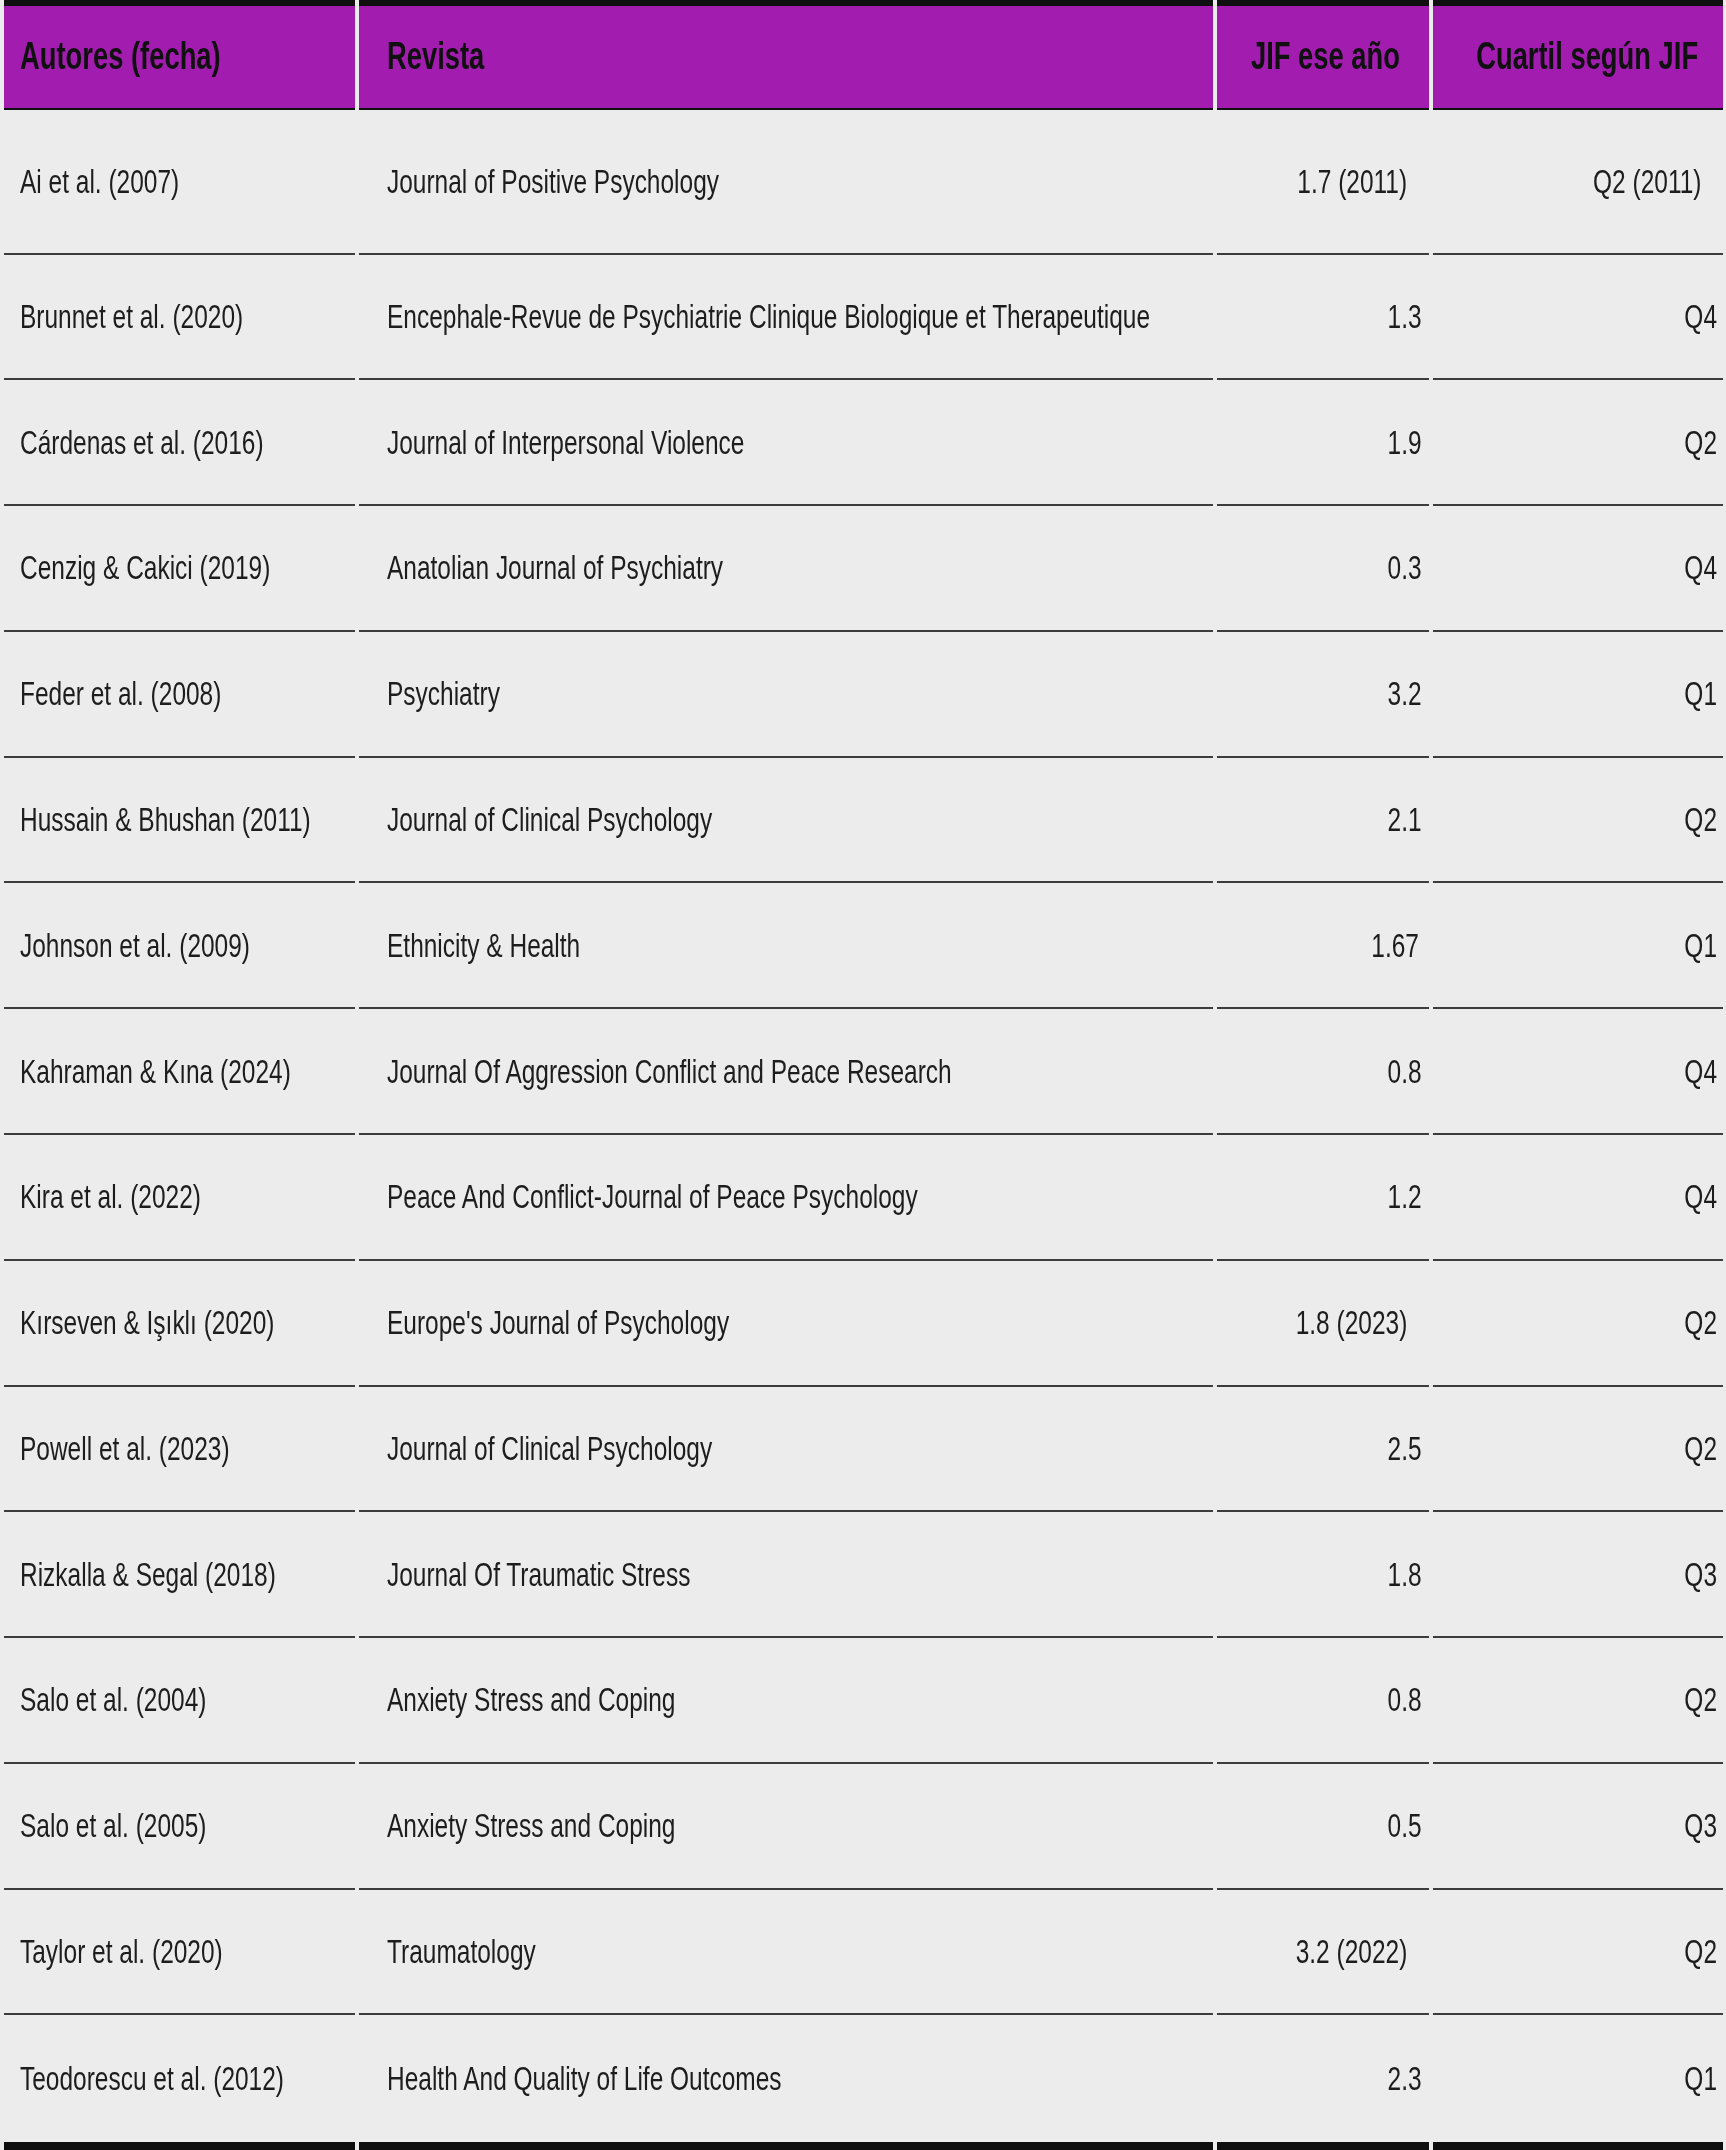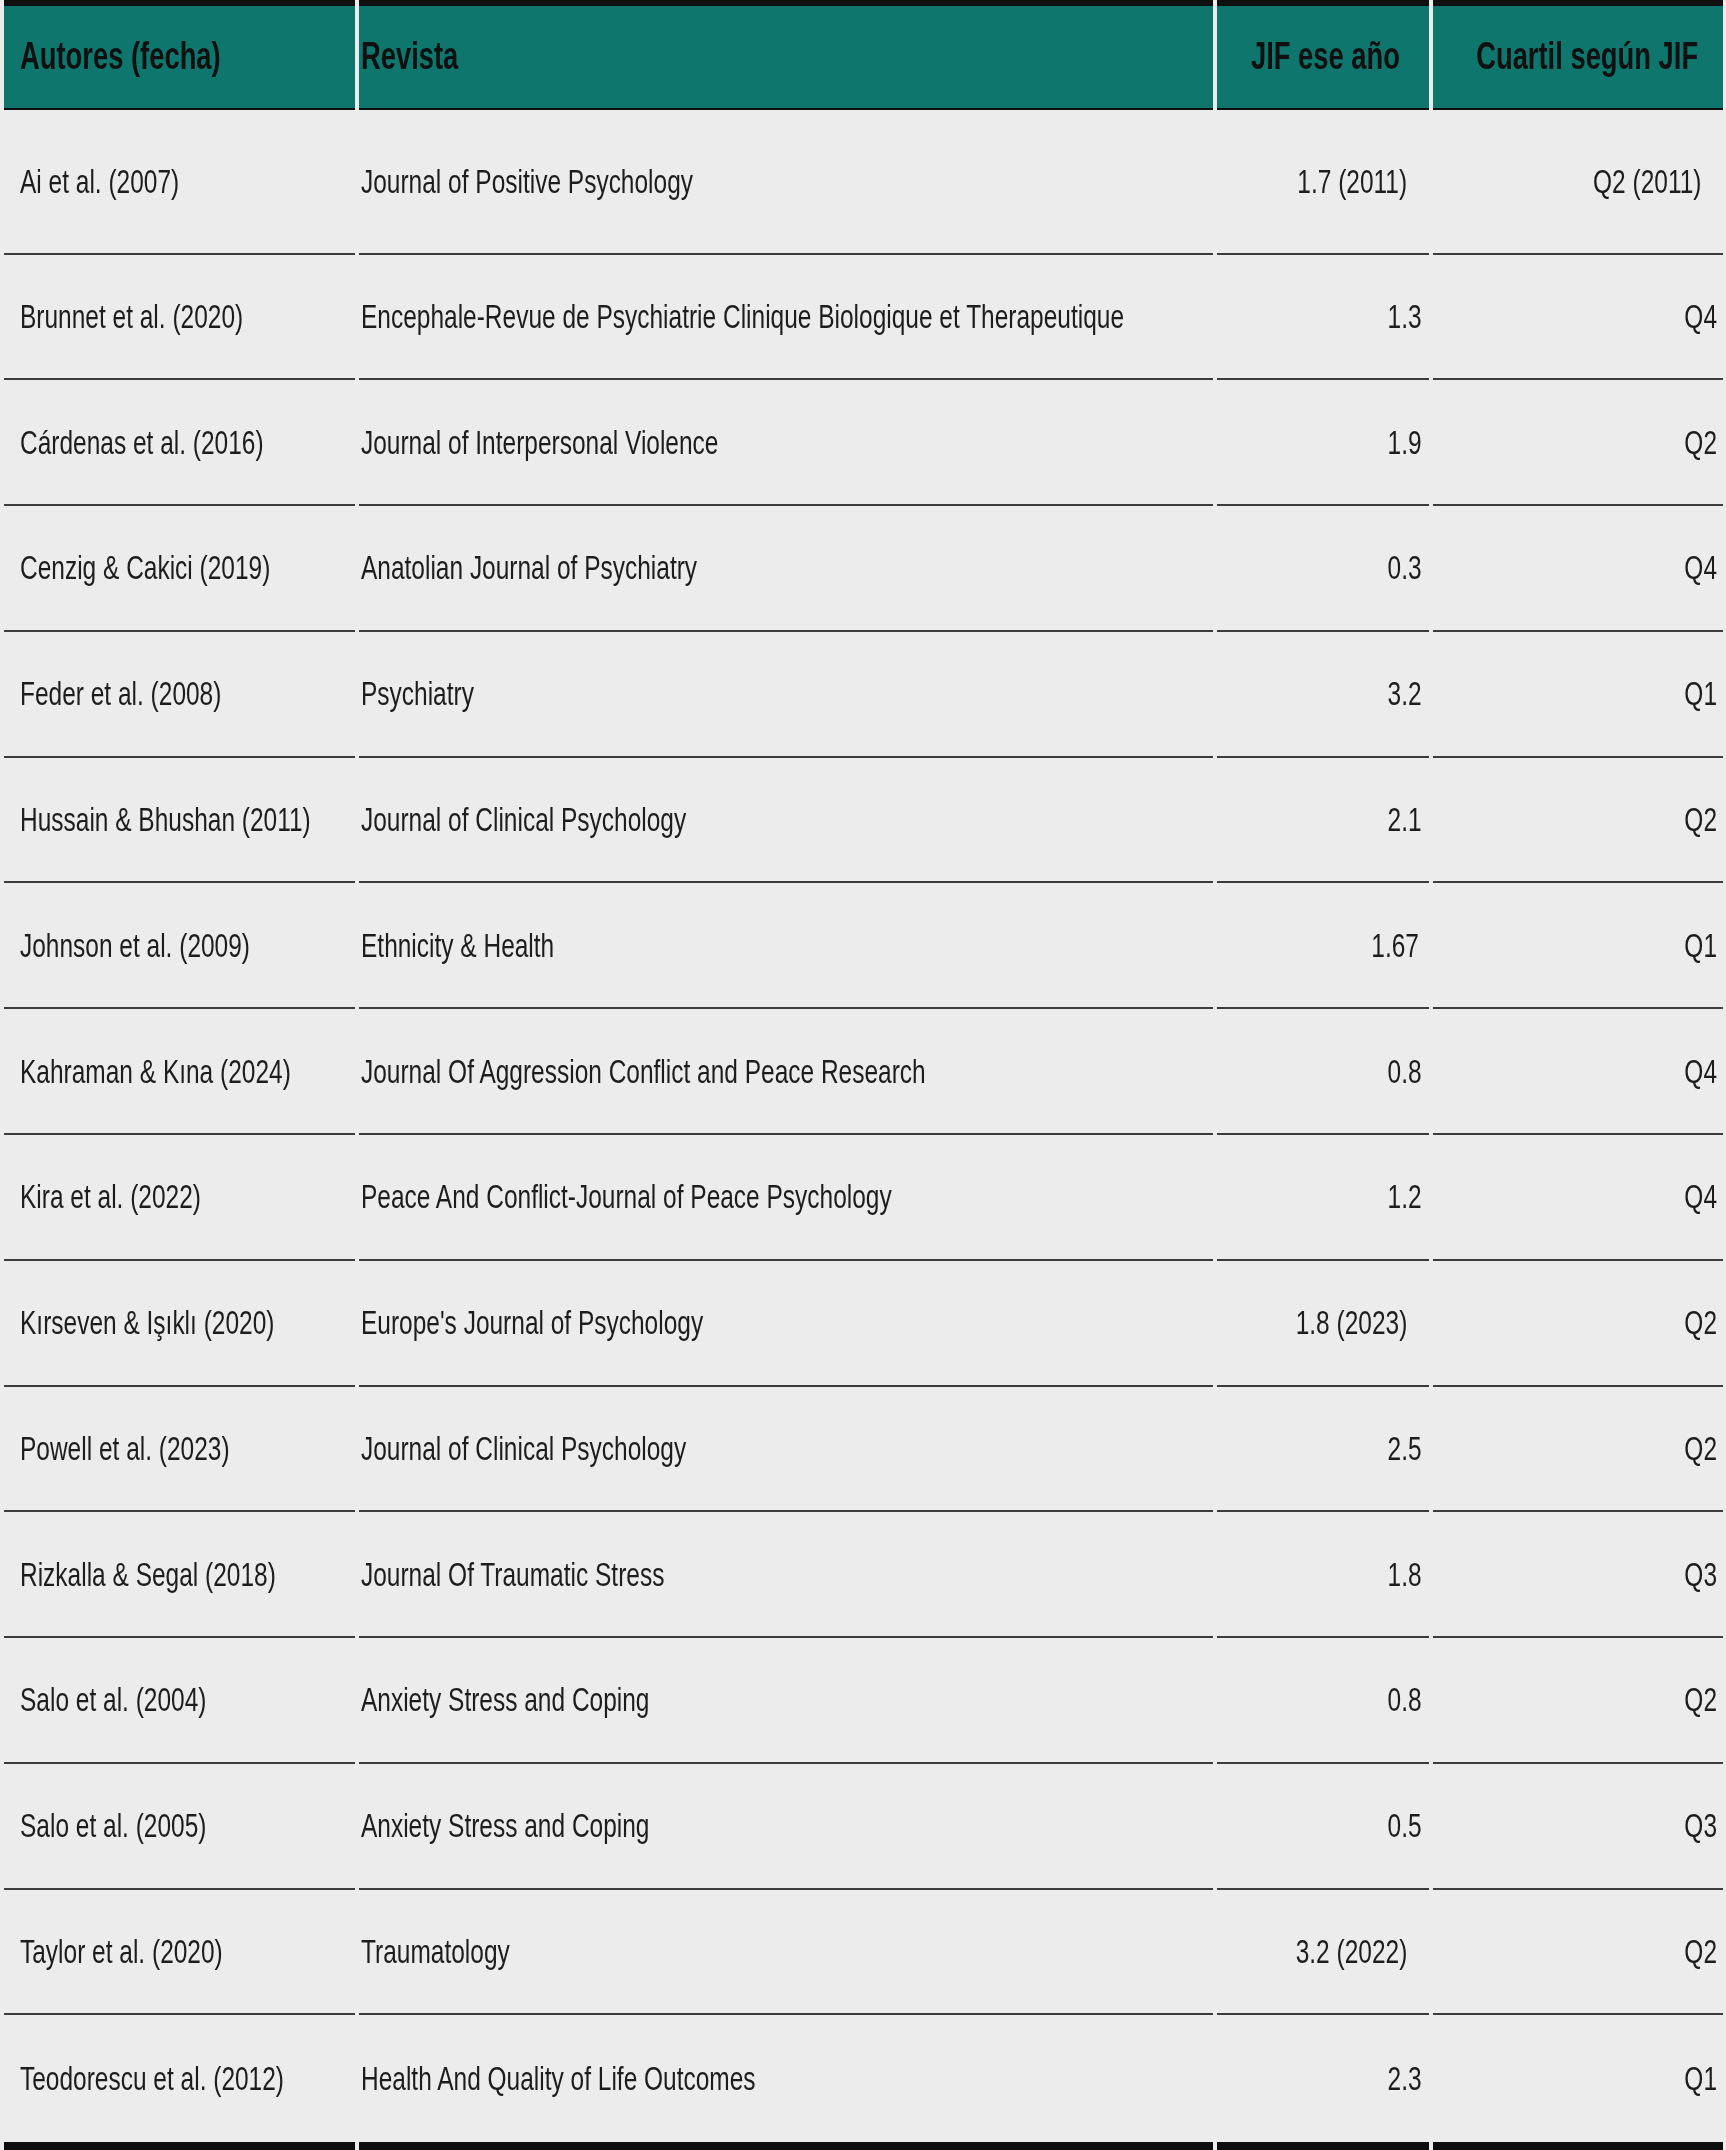--- a/index.html
+++ b/index.html
@@ -20,42 +20,42 @@
     border-collapse: separate;
     border-spacing: 4.3px 0;
     background: #ececec;
   }
   col.c1 { width: 351px; }
   col.c2 { width: 853px; }
   col.c3 { width: 211px; }
   col.c4 { width: 290px; }
 
   th {
-    background: #0f766e;
+    background: #a21caf;
     border-top: 6.4px solid #101010;
     border-bottom: 2.9px solid #101010;
     height: 102px;
     vertical-align: middle;
     font-weight: normal;
     padding: 0;
   }
   td {
     background: #ececec;
     height: 95px;
     vertical-align: middle;
     padding: 0;
   }
   tbody td { border-top: 2.1px solid #3c3c3c; }
   tbody tr:first-child td { border-top: none; height: 110px; }
   tbody tr:last-child td { border-bottom: 9.3px solid #0e0e0e; }
 
   .al { text-align: left; }
   .ac { text-align: right; }
   .pad1 { padding-left: 15.8px; }
-  .pad2 { padding-left: 2px; margin-left: 44px; }
+  .pad2 { padding-left: 28px; margin-left: 44px; }
 
   .txt {
     display: inline-block;
     font-size: 34px;
     line-height: 1.15;
     color: #1d1d1d;
     white-space: nowrap;
     transform: scaleX(0.72);
     letter-spacing: 0;
   }

